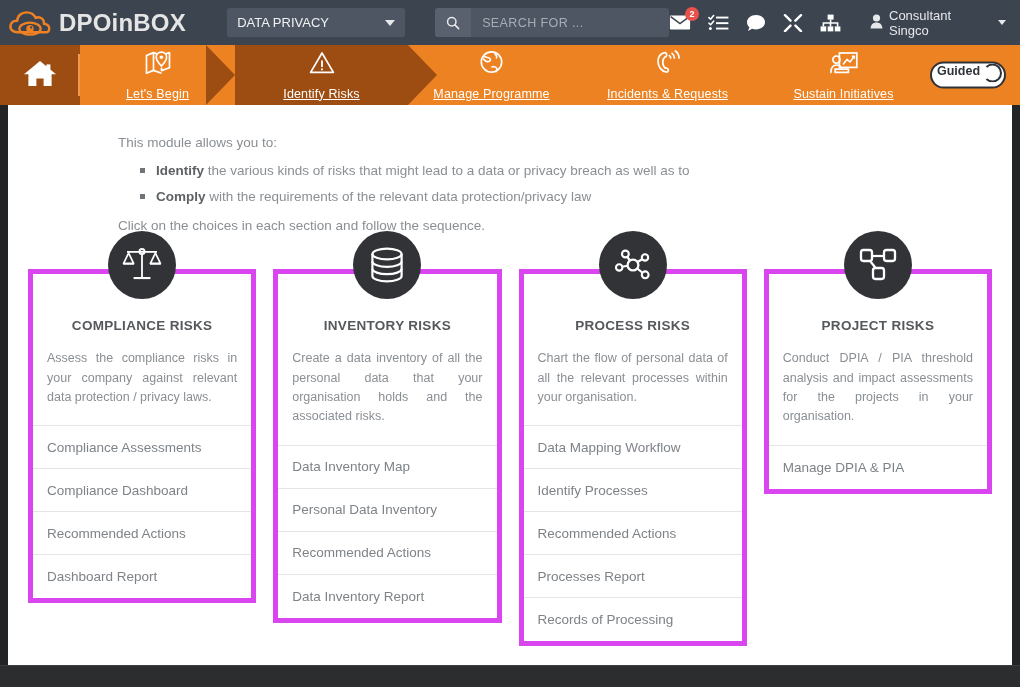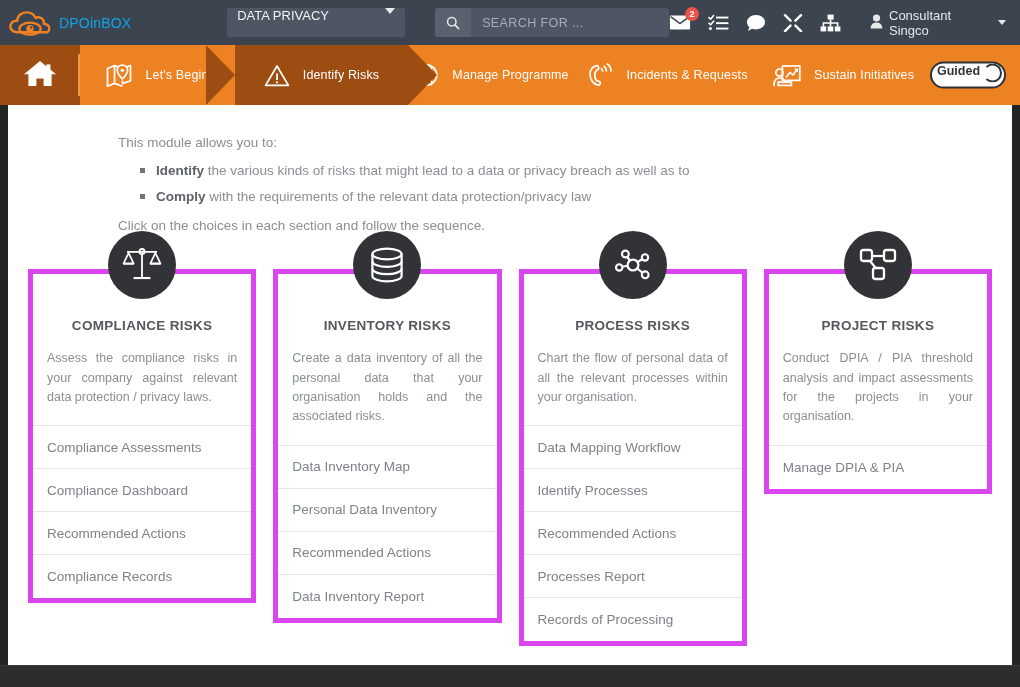--- a/index.html
+++ b/index.html
@@ -22,32 +22,32 @@
     height: 45px;
     background: #3c4450;
     display: flex;
     align-items: center;
     padding: 0 14px 0 8px;
     flex: 0 0 45px;
   }
   .brand { display: flex; align-items: center; gap: 7px; width: 210px; }
   .brand-logo { width: 44px; height: 30px; flex: 0 0 44px; }
   .brand-name {
-    color: #0ea5e9; font-size: 14px; font-weight: normal; letter-spacing: .2px;
+    color: #e5e5e5; font-size: 24px; font-weight: bold; letter-spacing: .2px;
   }
   .module-select {
     width: 180px; height: 29px;
     background: #4e5663;
     border: none;
     border-radius: 3px;
     color: #f0f1f3;
     font-size: 13px;
     font-family: "Liberation Sans", sans-serif;
     padding: 0 10px;
-    display: flex; align-items: flex-start; justify-content: space-between;
+    display: flex; align-items: center; justify-content: space-between;
     cursor: pointer;
     margin-left: 12px;
   }
   .module-select .caret {
     width: 0; height: 0;
     border-left: 5px solid transparent;
     border-right: 5px solid transparent;
     border-top: 6px solid #e8e9eb;
   }
   .searchwrap {
@@ -115,26 +115,27 @@
     cursor: pointer;
     position: relative;
   }
   .nav-home:after {
     content: ""; position: absolute; right: 0; top: 9px; bottom: 9px;
     width: 2px; background: #f29a4c;
   }
   .nav-items { display: flex; flex: 1; align-items: stretch; }
   .nav-item {
     position: relative;
-    display: flex; flex-direction: row;
+    display: flex; flex-direction: column;
     align-items: center; justify-content: center;
     gap: 13px;
     color: #ffffff;
     cursor: pointer;
     padding: 0 6px;
+    text-decoration: underline;
   }
   .nav-item .nav-label { font-size: 12.5px; letter-spacing: .15px; }
   .nav-item .nav-ico { height: 24px; display: flex; align-items: flex-end; }
   .nav-item.w1 { width: 155px; }
   .nav-item.w2 { width: 173px; }
   .nav-item.w3 { width: 167px; }
   .nav-item.w4 { width: 167px; }
   .nav-item.w5 { width: 185px; }
   .nav-item.active { background: #9d4d12; }
   .nav-item.active:before {
@@ -452,21 +453,21 @@
             <rect x="1.2" y="17" width="10.8" height="1.7" fill="#fff"></rect>
             <rect x="28" y="17" width="10.8" height="1.7" fill="#fff"></rect>
           </svg>
         </div>
         <div class="card-title">COMPLIANCE RISKS</div>
         <div class="card-desc">Assess the compliance risks in your company against relevant data protection / privacy laws.</div>
         <div class="card-list">
           <div class="card-list-item">Compliance Assessments</div>
           <div class="card-list-item">Compliance Dashboard</div>
           <div class="card-list-item">Recommended Actions</div>
-          <div class="card-list-item">Compliance Records</div>
+          <div class="card-list-item">Dashboard Report</div>
         </div>
       </div>
 
       <div class="card c2">
         <div class="card-icon">
           <svg width="34" height="36" viewBox="0 0 34 36">
             <ellipse cx="17" cy="7" rx="14.6" ry="5.4" fill="none" stroke="#fff" stroke-width="2.2"></ellipse>
             <path d="M2.4 7 L2.4 29 C2.4 32 9 34.4 17 34.4 C25 34.4 31.6 32 31.6 29 L31.6 7" fill="none" stroke="#fff" stroke-width="2.2"></path>
             <path d="M2.4 14.4 C2.4 17.4 9 19.8 17 19.8 C25 19.8 31.6 17.4 31.6 14.4" fill="none" stroke="#fff" stroke-width="2.2"></path>
             <path d="M2.4 21.8 C2.4 24.8 9 27.2 17 27.2 C25 27.2 31.6 24.8 31.6 21.8" fill="none" stroke="#fff" stroke-width="2.2"></path>

